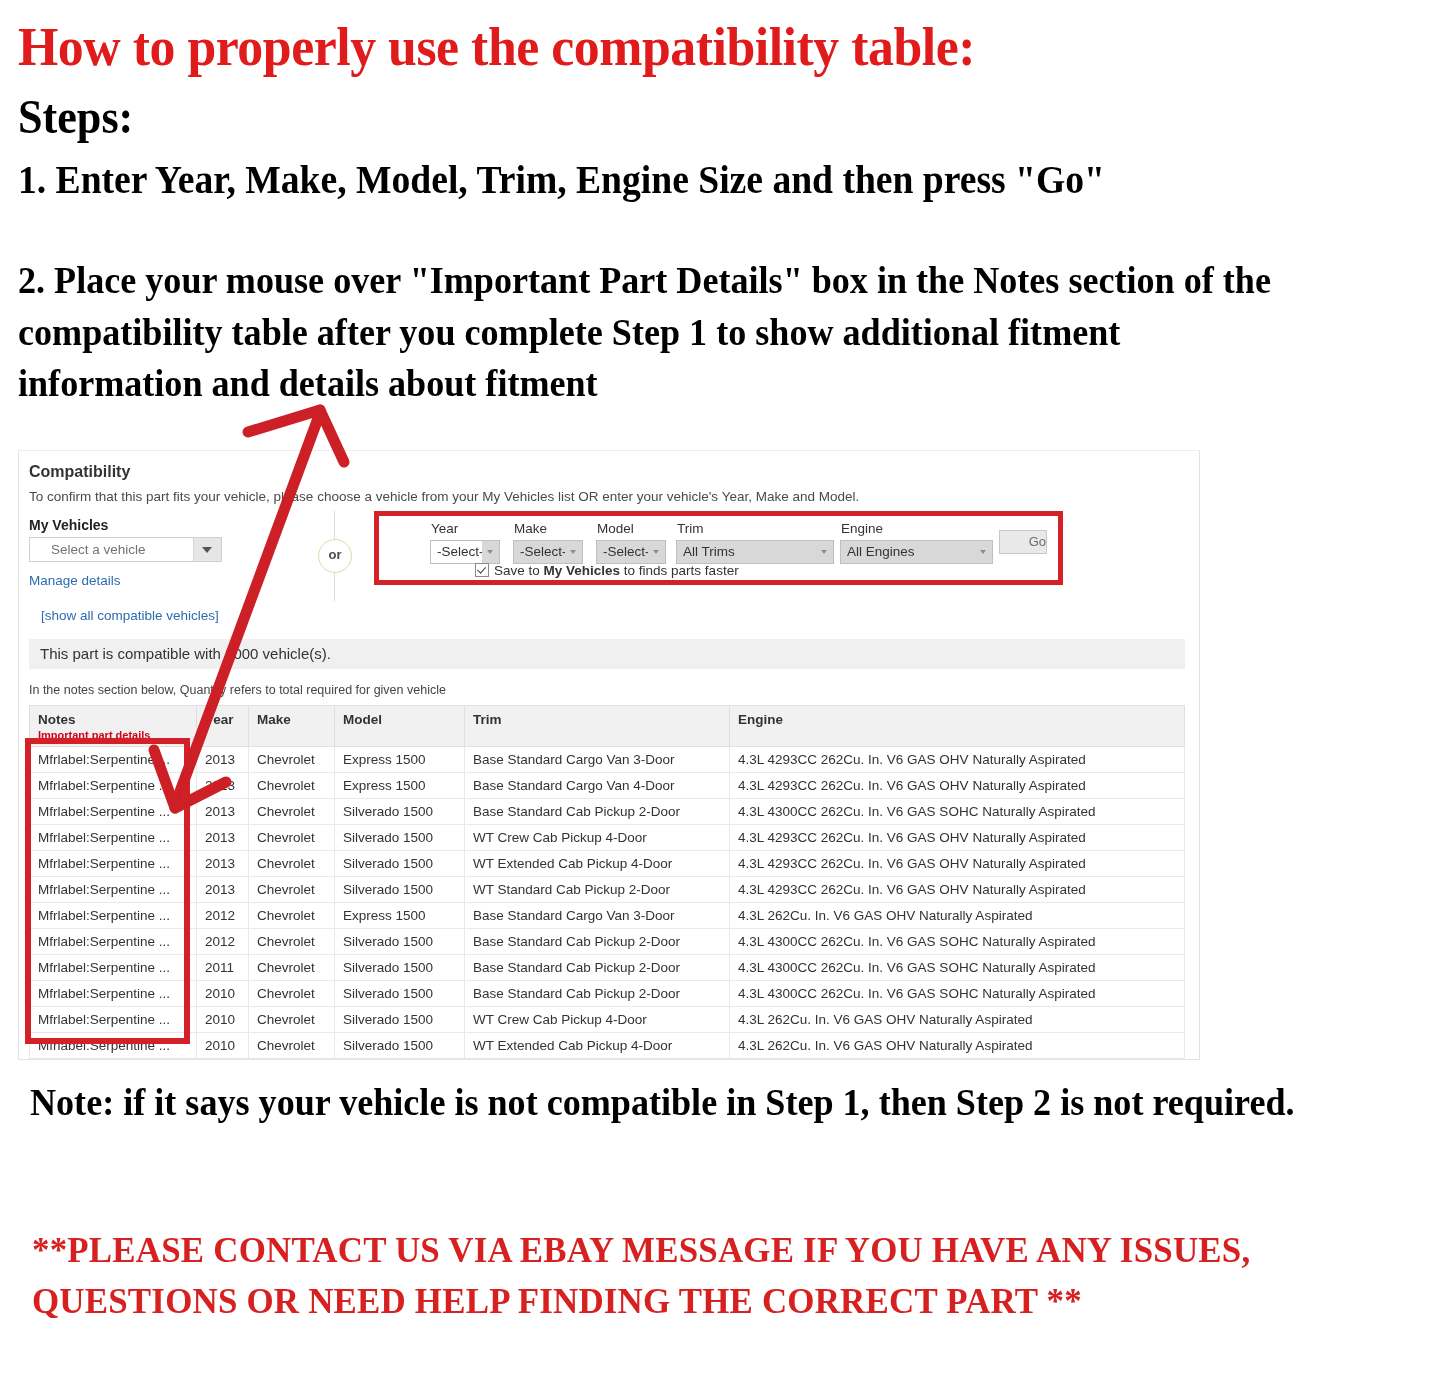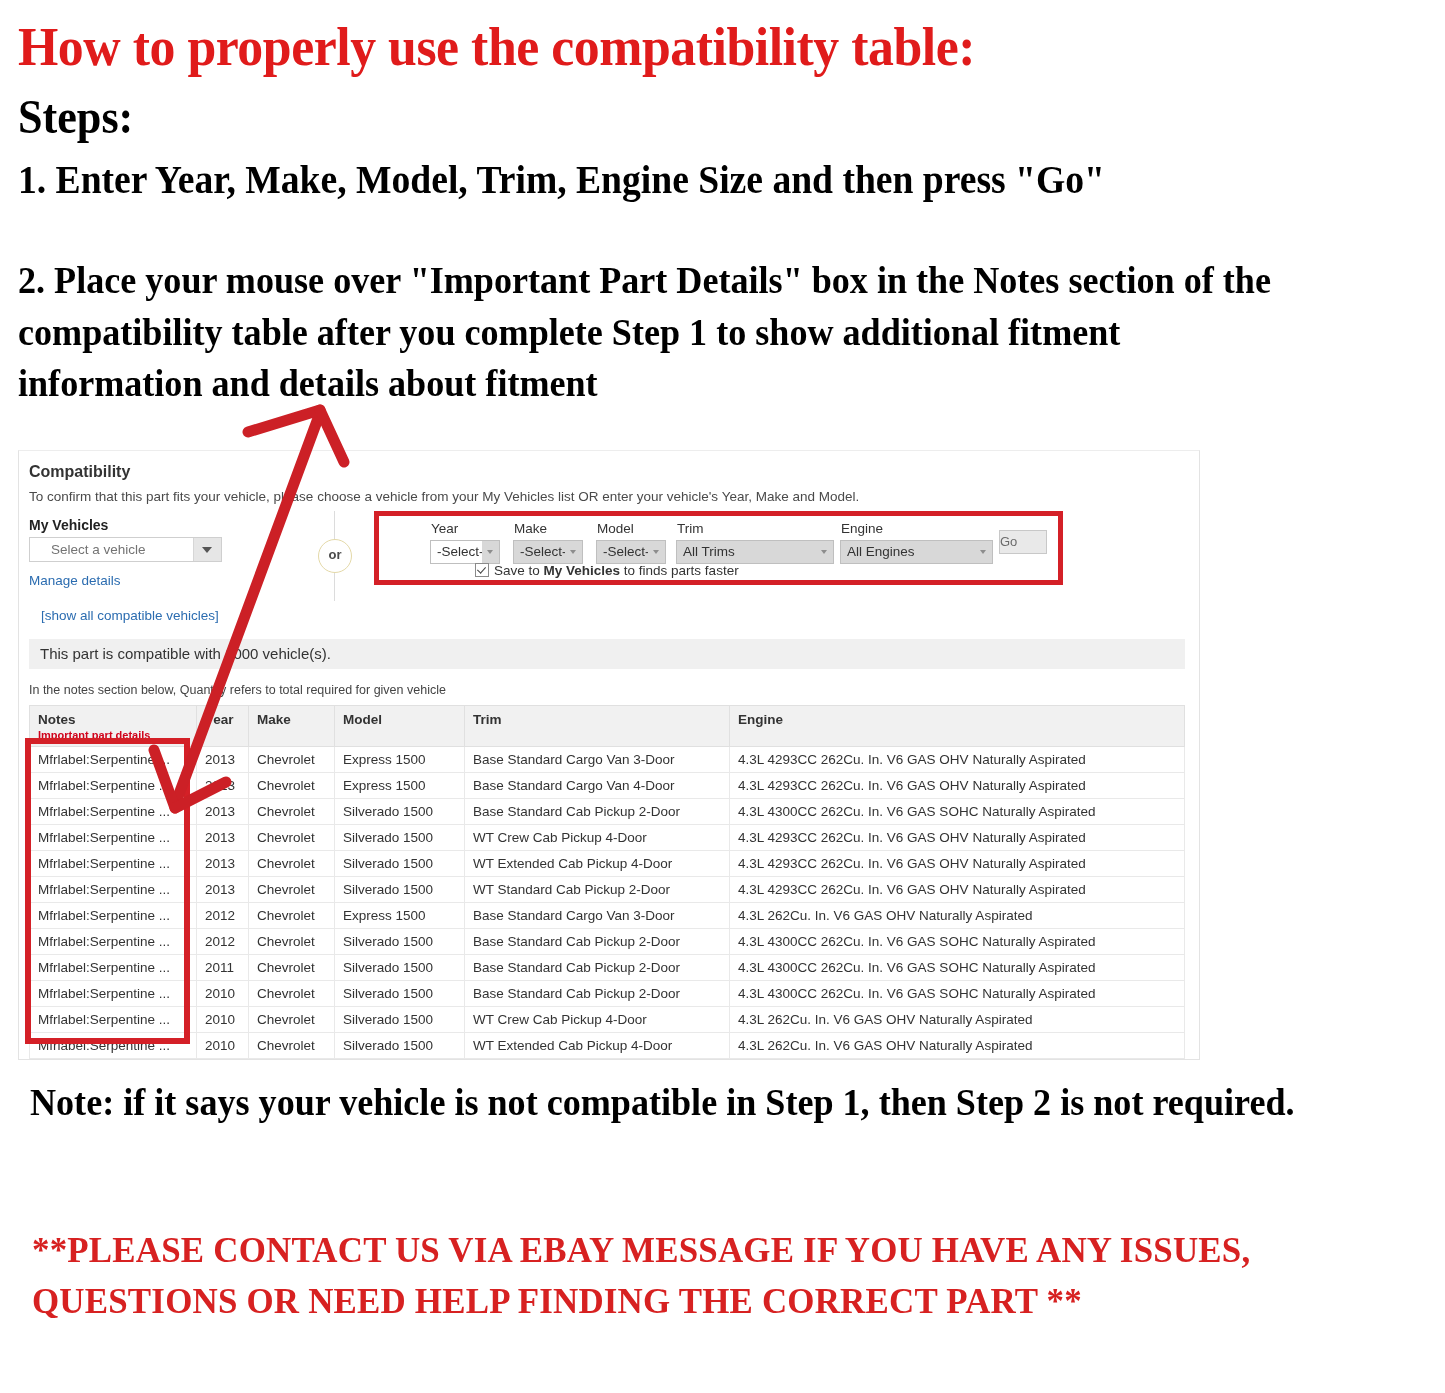--- a/index.html
+++ b/index.html
@@ -251,21 +251,21 @@
   .go-btn {
     position: absolute;
     left: 614px; top: 79px;
     width: 48px; height: 24px;
     background: #e9e9e9;
     border: 1px solid #c8c8c8;
     box-sizing: border-box;
     color: #6a6a6a;
     font-size: 13px;
     line-height: 22px;
-    text-align: left;
+    text-align: right;
   }
   .save-row {
     position: absolute;
     left: 411px; top: 110px;
     font-size: 13.5px;
     color: #333;
     white-space: nowrap;
     padding-left: 45px;
   }
   .save-row .cbx {

